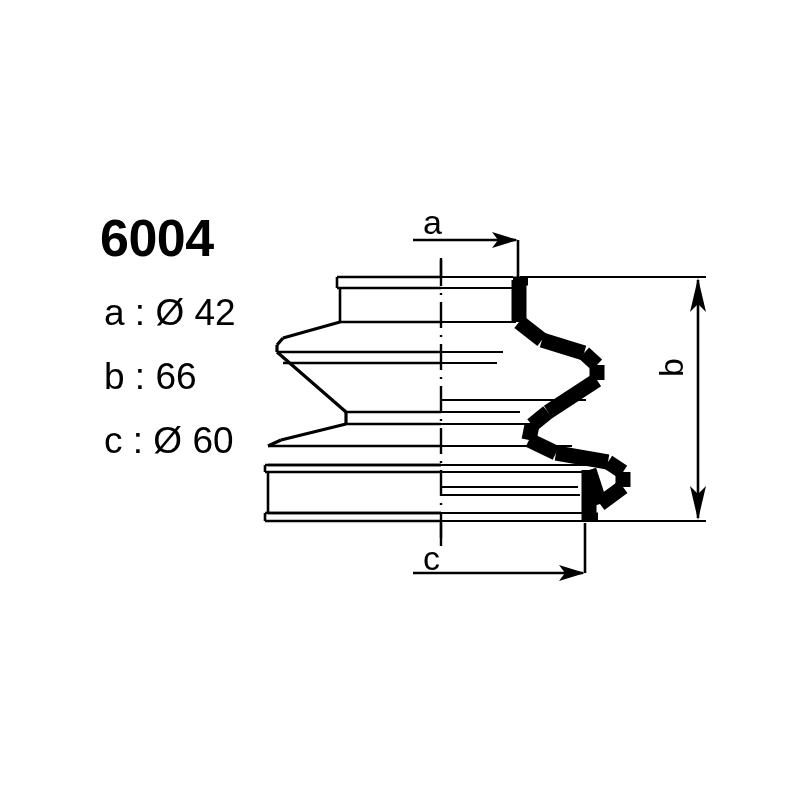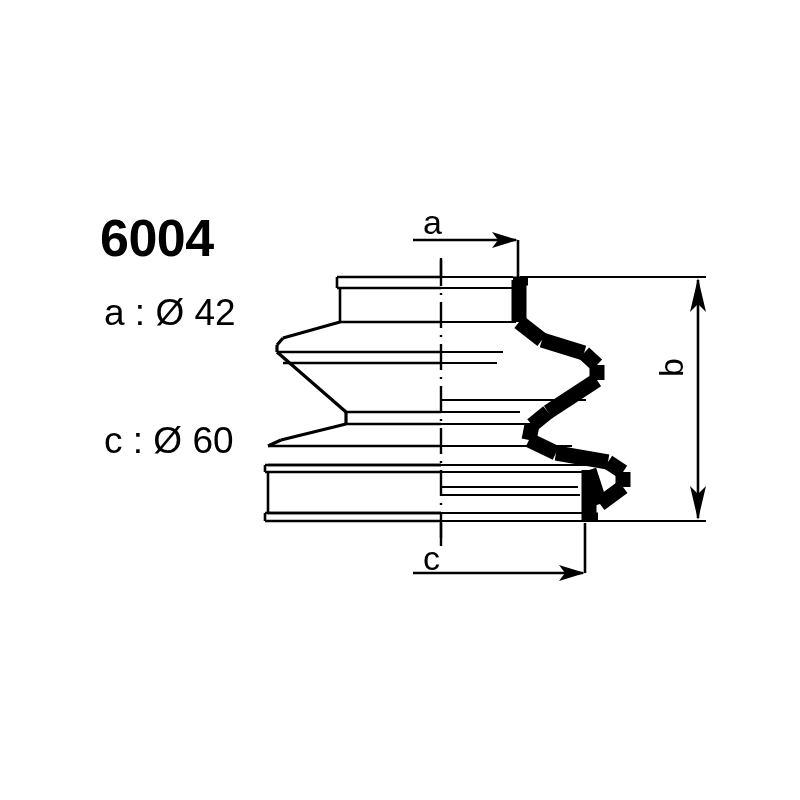--- a/index.html
+++ b/index.html
@@ -201,20 +201,21 @@
       <polygon points="698,278 690,312 698,304 706,312" fill="#000000" stroke="none"></polygon>
       <polygon points="698,520 690,486 698,494 706,486" fill="#000000" stroke="none"></polygon>
     </g>
 
   </svg>
 
   <div class="part-number">6004</div>
 
   <div class="spec-line spec-a">a : Ø 42</div>
 
+  <div class="spec-line spec-b">b : 66</div>
 
   <div class="spec-line spec-c">c : Ø 60</div>
 
   <div class="dim-label dim-a-label">a</div>
 
   <div class="dim-label dim-b-label">b</div>
 
   <div class="dim-label dim-c-label">c</div>
 
 </div>

